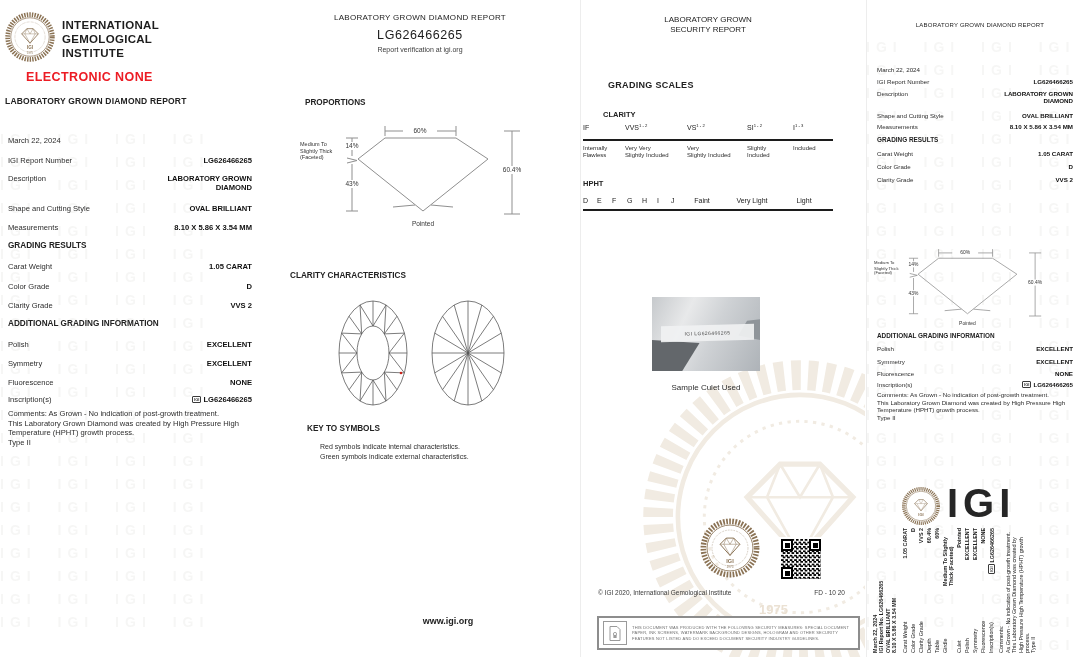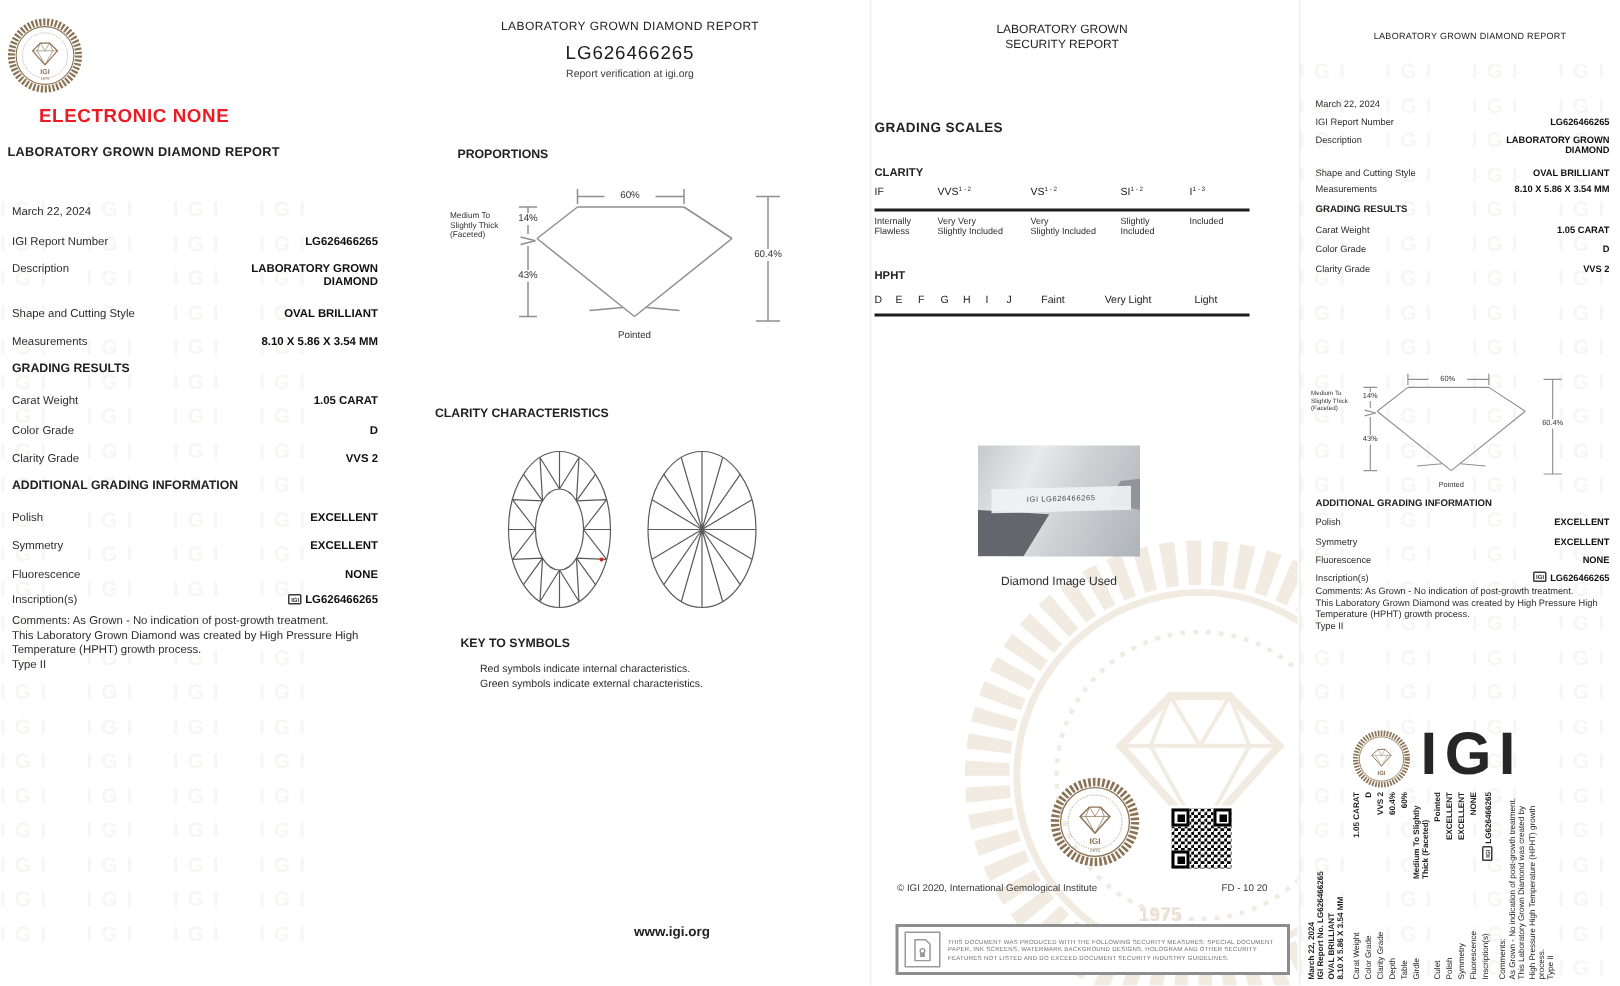--- a/index.html
+++ b/index.html
@@ -76,20 +76,23 @@
     <svg width="52" height="52" viewBox="0 0 100 100">
       <circle cx="50" cy="50" r="43" fill="none" stroke="currentColor" stroke-width="9" stroke-dasharray="2.8 2.2"></circle>
       <circle cx="50" cy="50" r="37" fill="none" stroke="currentColor" stroke-width="1.4"></circle>
       <circle cx="50" cy="50" r="29" fill="none" stroke="currentColor" stroke-width="0.9" stroke-dasharray="1 1.6"></circle>
       <path d="M34,44 L44,34 H56 L66,44 L50,62 Z" fill="none" stroke="currentColor" stroke-width="1.6"></path>
       <path d="M34,44 H66 M44,34 L50,44 L56,34 M44,34 L40,44 M56,34 L60,44 M40,44 L50,62 M60,44 L50,62" fill="none" stroke="currentColor" stroke-width="0.8"></path>
       <text x="50" y="74" text-anchor="middle" font-size="9" font-weight="bold" fill="currentColor">IGI</text>
       <text x="50" y="82" text-anchor="middle" font-size="5" fill="currentColor">1975</text>
     </svg>
   </div>
+  <div class="abs b pre" style="left:62px;top:18px;font-size:11.5px;line-height:14px;letter-spacing:.3px;color:#1d1d1d">INTERNATIONAL
+GEMOLOGICAL
+INSTITUTE</div>
   <div class="abs b" style="left:26px;top:70px;font-size:12.5px;letter-spacing:.4px;color:#EC1C24">ELECTRONIC NONE</div>
   <div class="abs b" style="left:5px;top:96px;font-size:8.5px;letter-spacing:.2px">LABORATORY GROWN DIAMOND REPORT</div>
 
   <div class="row r1" style="top:136px">
     <span class="lbl">March 22, 2024</span>
   </div>
   <div class="row r1" style="top:156px">
     <span class="lbl">IGI Report Number</span>
       <span class="val">LG626466265</span>
   </div>
@@ -186,22 +189,22 @@
   <div class="abs b" style="left:307px;top:424px;font-size:8.2px">KEY TO SYMBOLS</div>
   <div class="abs" style="left:320px;top:443px;font-size:7px;color:#2d2d2d">Red symbols indicate internal characteristics.</div>
   <div class="abs" style="left:320px;top:453px;font-size:7px;color:#2d2d2d">Green symbols indicate external characteristics.</div>
 
   <div class="abs b ctr" style="left:400px;top:616px;width:96px;font-size:9px">www.igi.org</div>
 
   <div class="abs ctr" style="left:628px;top:15px;width:160px;font-size:8px;line-height:10px">
     <span>LABORATORY GROWN</span><br><span>SECURITY REPORT</span>
   </div>
 
-  <div class="abs b" style="left:583px;top:80px;font-size:9px;letter-spacing:.3px">GRADING SCALES</div>
-  <div class="abs b" style="left:583px;top:110px;font-size:7.5px">CLARITY</div>
+  <div class="abs b" style="left:608px;top:80px;font-size:9px;letter-spacing:.3px">GRADING SCALES</div>
+  <div class="abs b" style="left:603px;top:110px;font-size:7.5px">CLARITY</div>
 
   <span class="abs" style="left:583px;top:123px;font-size:7px"><span>IF</span><sup style="font-size:4.2px"></sup></span>
   <span class="abs" style="left:625px;top:123px;font-size:7px"><span>VVS</span><sup style="font-size:4.2px">1 - 2</sup></span>
   <span class="abs" style="left:687px;top:123px;font-size:7px"><span>VS</span><sup style="font-size:4.2px">1 - 2</sup></span>
   <span class="abs" style="left:747px;top:123px;font-size:7px"><span>SI</span><sup style="font-size:4.2px">1 - 2</sup></span>
   <span class="abs" style="left:793px;top:123px;font-size:7px"><span>I</span><sup style="font-size:4.2px">1 - 3</sup></span>
   <div class="hline" style="left:583px;top:139px;width:250px"></div>
   <span class="abs pre" style="left:583px;top:145px;width:42px;font-size:6px;line-height:7.4px;color:#2d2d2d">Internally
 Flawless</span>
   <span class="abs pre" style="left:625px;top:145px;width:58px;font-size:6px;line-height:7.4px;color:#2d2d2d">Very Very
@@ -225,21 +228,21 @@
   <span class="abs ctr" style="left:784px;top:197px;width:40px;font-size:7px">Light</span>
   <div class="hline" style="left:583px;top:209px;width:250px"></div>
 
   <div class="sample">
     <div class="wedge"></div>
     <div class="patch"></div>
     <div class="band">
         <span>IGI LG626466265</span>
       </div>
   </div>
-  <div class="abs ctr" style="left:640px;top:383px;width:132px;font-size:8px;color:#2d2d2d">Diamond Image Used</div>
+  <div class="abs ctr" style="left:640px;top:383px;width:132px;font-size:8px;color:#2d2d2d">Sample Culet Used</div>
 
   <div class="seal abs" style="left:699px;top:517px;width:62px;height:62px;color:#8B7355">
     <svg width="62" height="62" viewBox="0 0 100 100">
       <circle cx="50" cy="50" r="43" fill="none" stroke="currentColor" stroke-width="9" stroke-dasharray="2.8 2.2"></circle>
       <circle cx="50" cy="50" r="37" fill="none" stroke="currentColor" stroke-width="1.4"></circle>
       <circle cx="50" cy="50" r="29" fill="none" stroke="currentColor" stroke-width="0.9" stroke-dasharray="1 1.6"></circle>
       <path d="M34,44 L44,34 H56 L66,44 L50,62 Z" fill="none" stroke="currentColor" stroke-width="1.6"></path>
       <path d="M34,44 H66 M44,34 L50,44 L56,34 M44,34 L40,44 M56,34 L60,44 M40,44 L50,62 M60,44 L50,62" fill="none" stroke="currentColor" stroke-width="0.8"></path>
       <text x="50" y="74" text-anchor="middle" font-size="9" font-weight="bold" fill="currentColor">IGI</text>
       <text x="50" y="82" text-anchor="middle" font-size="5" fill="currentColor">1975</text>

